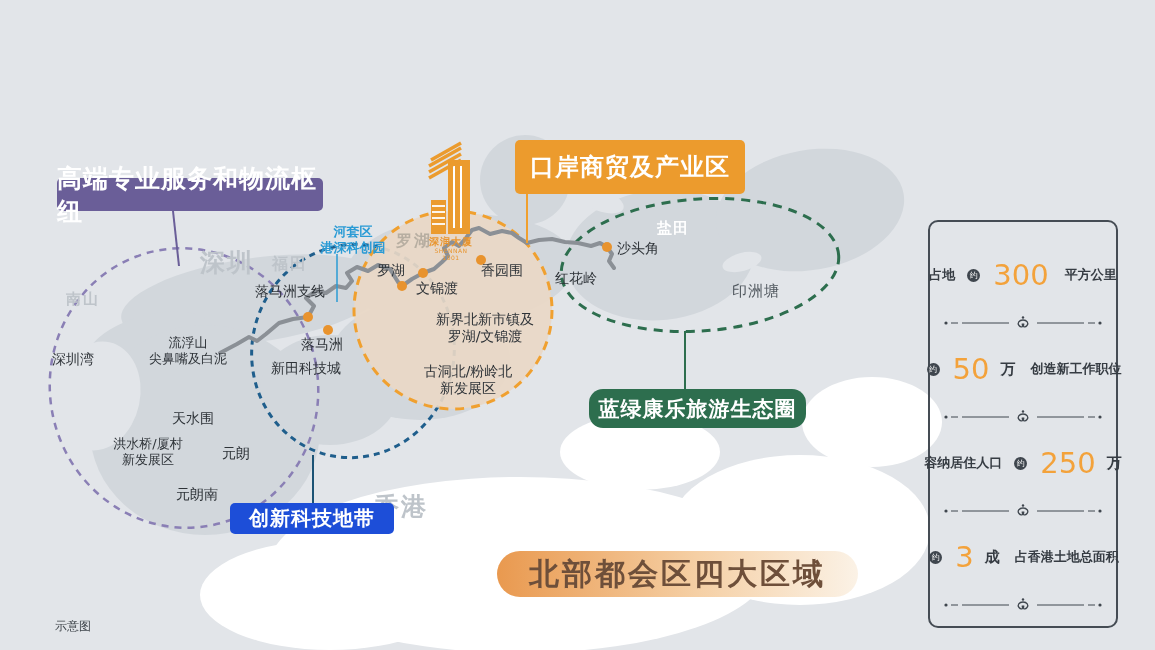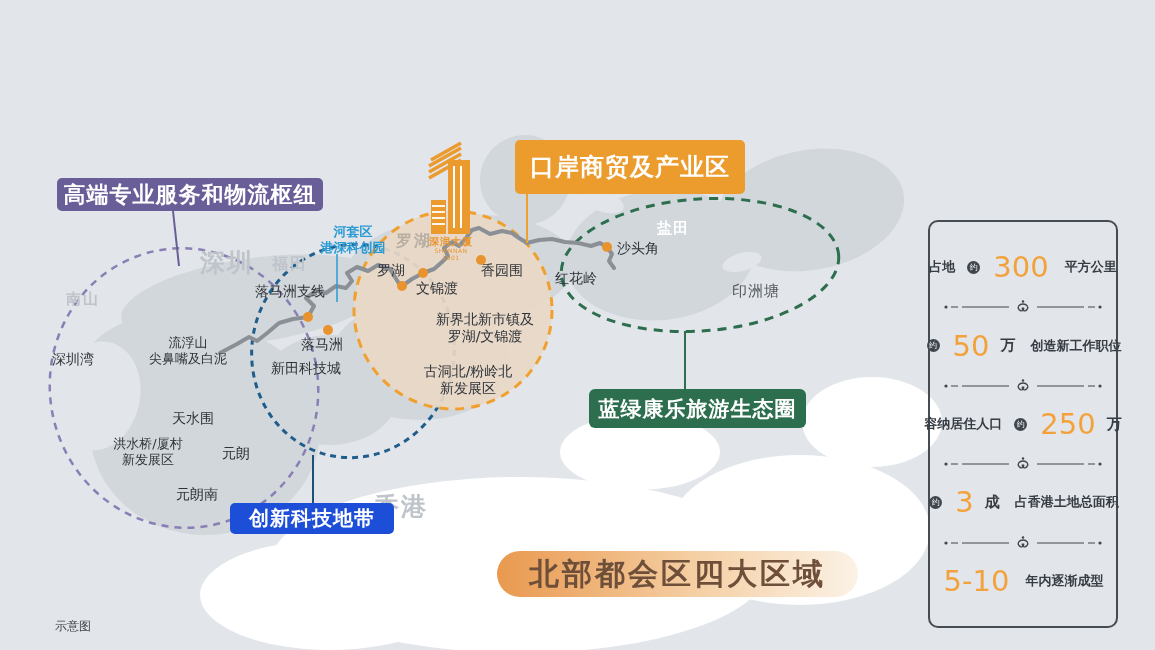--- a/index.html
+++ b/index.html
@@ -12,24 +12,24 @@
   .region.big{font-size:25px;}
   .region.mid{font-size:16px;}
   .region.sm{font-size:15px;}
   .region.white{color:#ffffff;letter-spacing:1px;}
   .region.dark{color:#51585f;font-weight:400;letter-spacing:1px;}
   .region.beige{color:#b7aea1;}
   .hetao{position:absolute;z-index:2;color:#2a9bd5;font-weight:bold;font-size:13px;line-height:1.2;
          text-align:center;white-space:pre-line;margin-left:16px;}
   .zone-label{position:absolute;z-index:3;display:flex;align-items:center;justify-content:center;
               color:#fff;font-weight:bold;border-radius:5px;letter-spacing:1px;}
-  .zl-purple{left:57px;top:178px;width:266px;height:33px;background:#6a5e98;font-size:22px;}
+  .zl-purple{left:57px;top:178px;width:266px;height:33px;background:#6a5e98;font-size:25px;}
   .zl-orange{left:515px;top:140px;width:230px;height:54px;background:#ec9b2d;font-size:24px;}
   .zl-navy{left:230px;top:503px;width:164px;height:31px;background:#1d4ed8;font-size:20px;}
-  .zl-green{left:589px;top:389px;width:217px;height:39px;background:#2d6e4e;font-size:21px;border-radius:6px;}
+  .zl-green{left:589px;top:389px;width:217px;height:39px;background:#2d6e4e;font-size:21px;border-radius:14px;}
   .bldg-name{position:absolute;left:425px;top:235px;width:52px;z-index:3;text-align:center;
              color:#e8952f;font-weight:bold;font-size:10px;letter-spacing:1px;}
   .bldg-sub{position:absolute;left:425px;top:247px;width:52px;z-index:3;text-align:center;
             color:#e8952f;font-size:6px;letter-spacing:.5px;}
   .title-pill{position:absolute;z-index:4;left:497px;top:551px;width:361px;height:46px;border-radius:23px;
               background:linear-gradient(90deg,#e9994f 0%,#f5cfa4 55%,#fbf2e6 100%);
               display:flex;align-items:center;justify-content:center;
               color:#6e4f3a;font-size:30px;font-weight:bold;letter-spacing:3px;}
   .footnote{position:absolute;z-index:4;left:55px;top:618px;font-size:12px;color:#3f454b;}
   .stats{position:absolute;z-index:4;left:928px;top:220px;width:190px;height:408px;box-sizing:border-box;
@@ -253,19 +253,15 @@
           <line x1="19" y1="9" x2="66" y2="9" stroke-width="1"></line>
           <circle cx="80" cy="3.5" r="1.2" stroke="none"></circle>
           <path d="M80 6 C76 6 74 9 76 11.5 C78 14 81.5 12.5 80.5 9.5 M80 6 C84 6 86 9 84 11.5 C82 14 78.5 12.5 79.5 9.5" fill="none" stroke-width="1.3"></path>
           <line x1="94" y1="9" x2="141" y2="9" stroke-width="1"></line>
           <line x1="145" y1="9" x2="152" y2="9" stroke-width="1"></line>
           <circle cx="157" cy="9" r="1.6" stroke="none"></circle>
         </g>
       </svg>
     </div>
 
-    <div class="stat-row">
-      <span class="s-num">5-10</span>
-      <span class="s-suffix">年内逐渐成型</span>
-    </div>
 
   </div>
 </div>
 
 </body></html>

